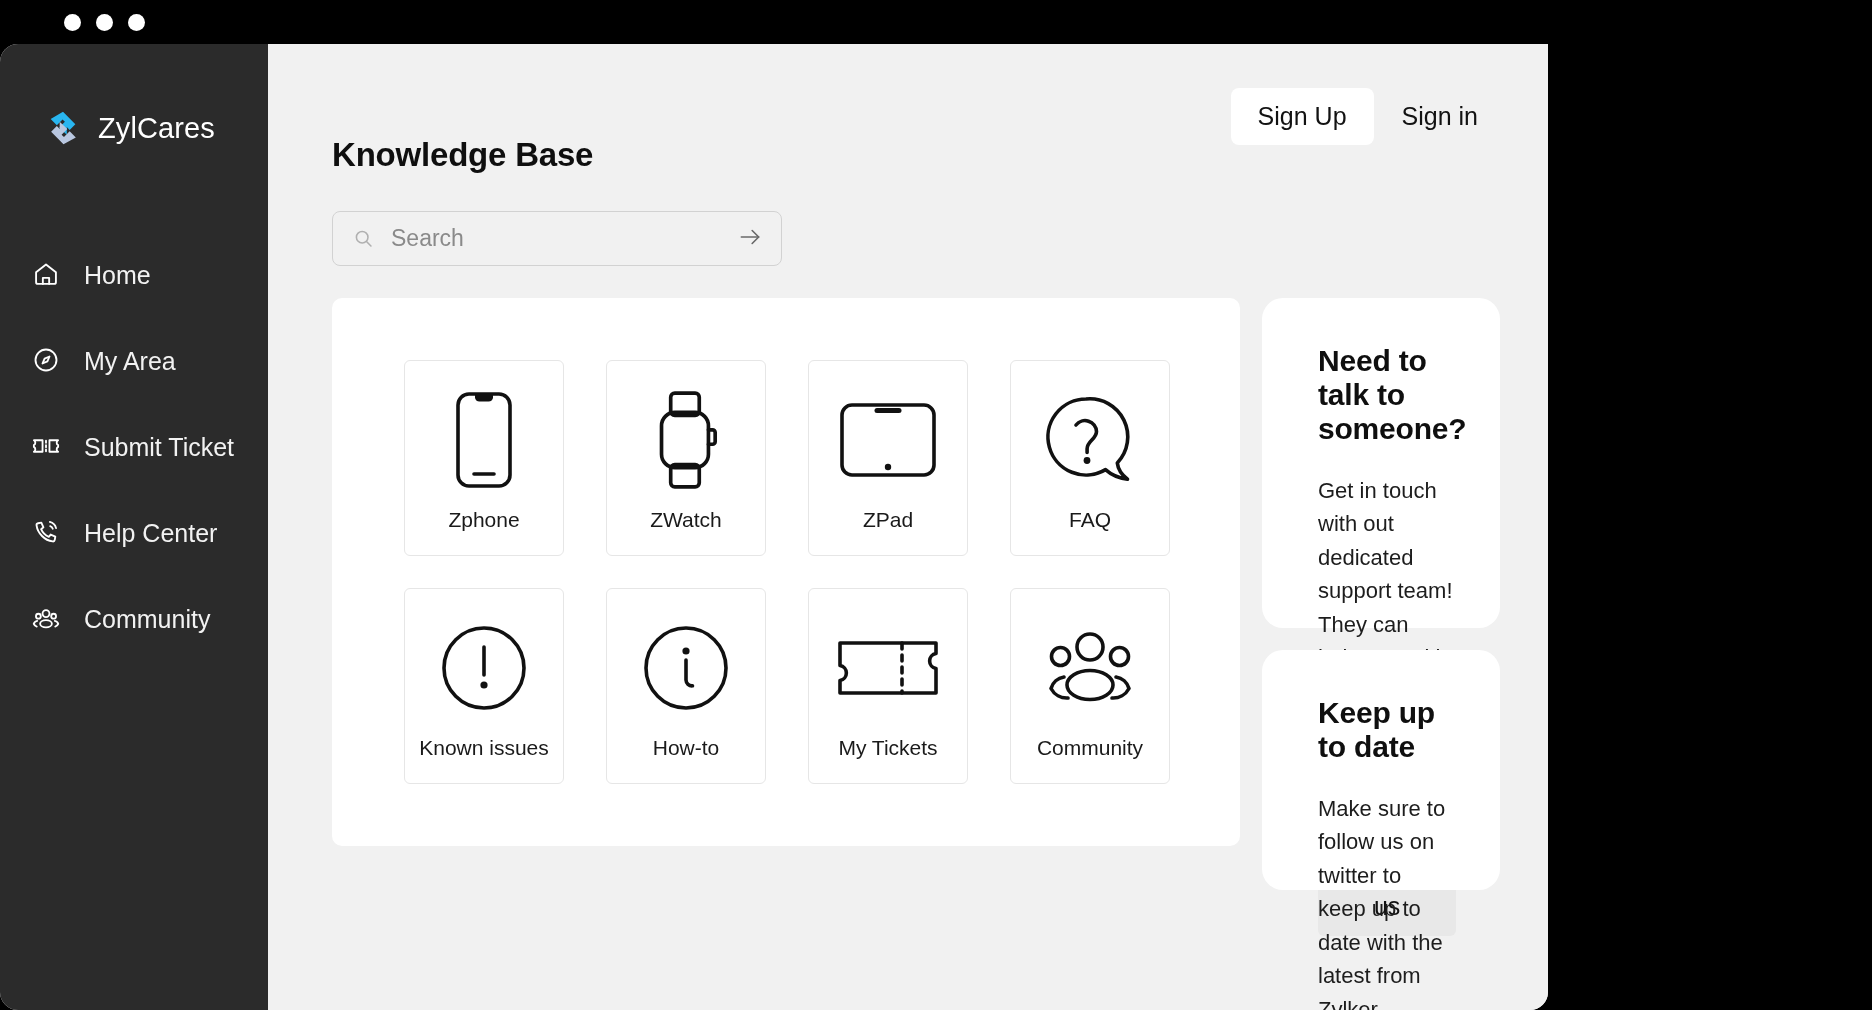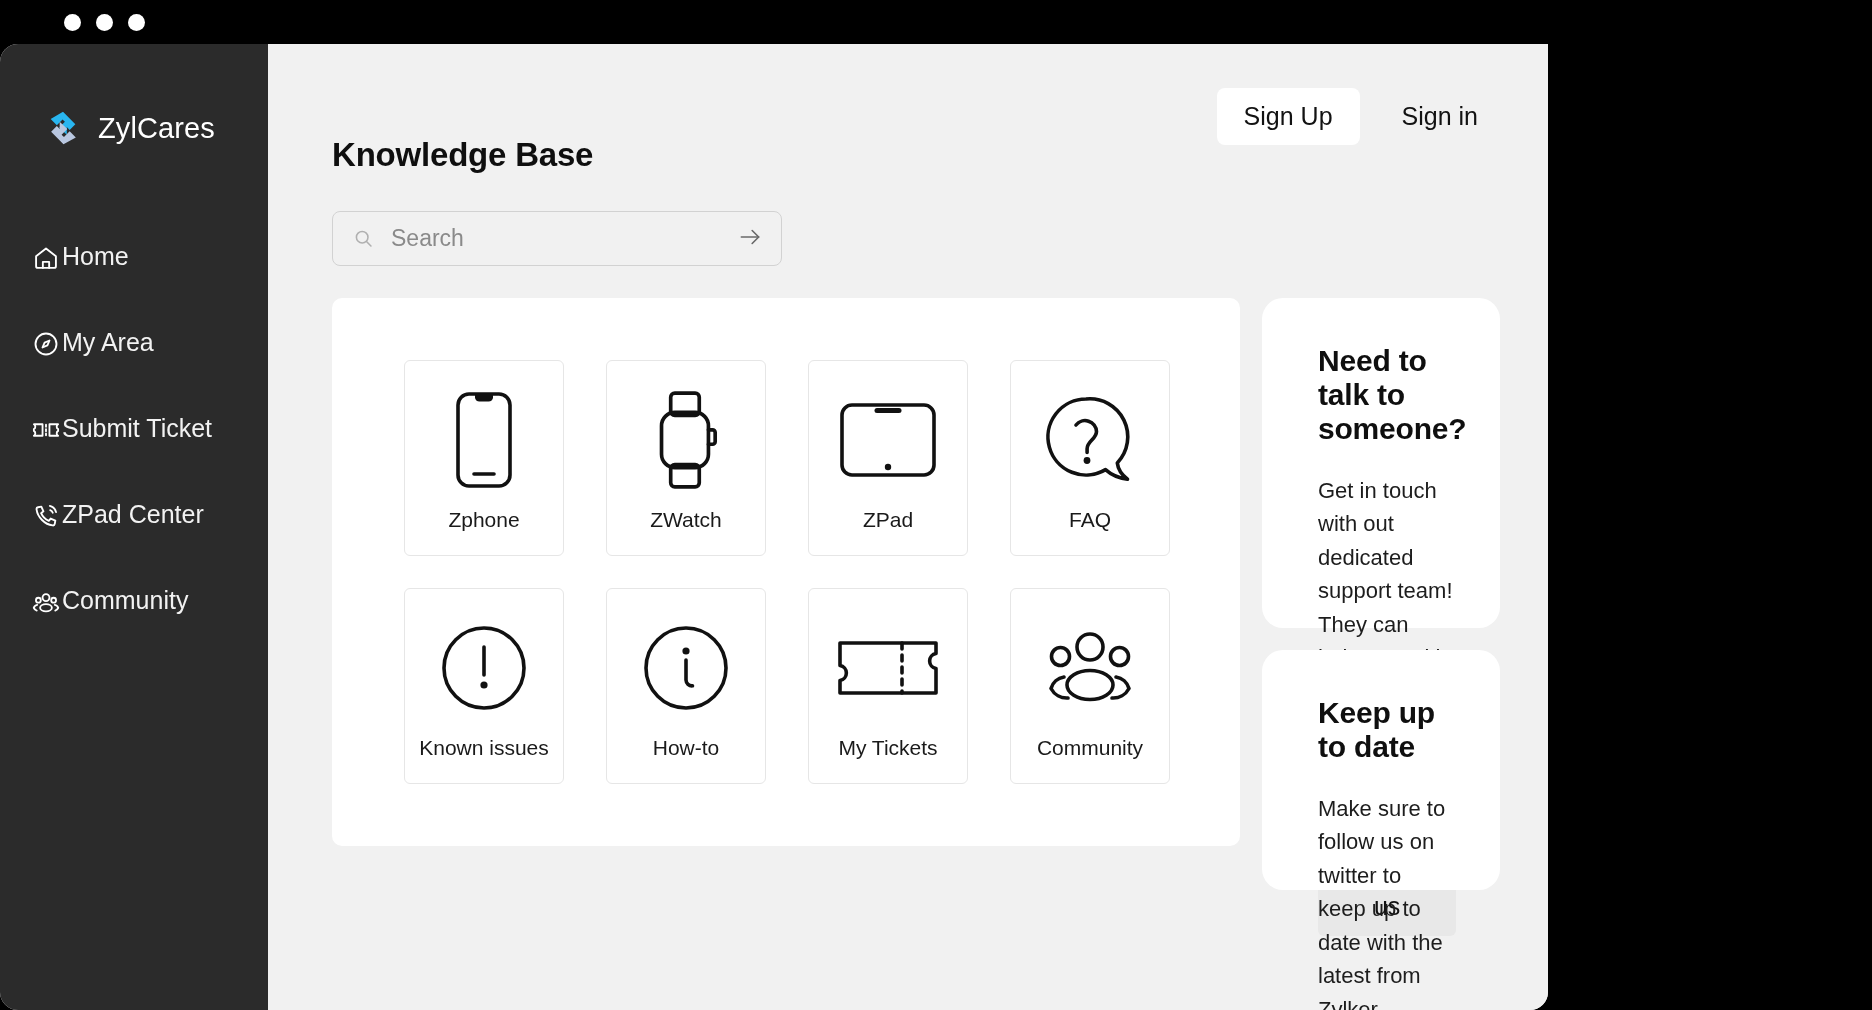--- a/index.html
+++ b/index.html
@@ -77,21 +77,22 @@
     letter-spacing: 0.1px;
   }
 
   #nav {
     margin-top: 78px;
     display: flex;
     flex-direction: column;
   }
   .nav-item {
     display: flex;
-    align-items: flex-start;
+    align-items: flex-end;
+    gap: 22px;
     height: 48px;
     margin-bottom: 38px;
     padding-left: 30px;
     cursor: pointer;
   }
   .nav-item .nav-icon {
     width: 32px;
     height: 32px;
     flex: 0 0 32px;
     display: flex;
@@ -113,21 +114,21 @@
     position: relative;
     padding: 0 48px 0 64px;
   }
 
   #topbar {
     position: absolute;
     right: 48px;
     top: 44px;
     display: flex;
     align-items: center;
-    gap: 20px;
+    gap: 6px;
   }
   #signup-btn {
     background: #ffffff;
     border: none;
     border-radius: 8px;
     padding: 14px 27px;
     font-size: 25px;
     font-family: "Liberation Sans", sans-serif;
     color: #121212;
     cursor: pointer;
@@ -334,21 +335,21 @@
         </div>
 
         <div class="nav-item">
           <span class="nav-icon">
             <svg width="28" height="28" viewBox="0 0 24 24" fill="none" stroke="currentColor" stroke-width="1.6" stroke-linecap="round" stroke-linejoin="round">
               <path d="M5.2 4.5 L8 4 l1.8 4 -2 1.6 a12.5 12.5 0 0 0 6.6 6.6 L16 14.2 l4 1.8 -0.5 2.8 a1.6 1.6 0 0 1 -1.8 1.3 C10.9 19.2 4.8 13.1 3.9 6.3 a1.6 1.6 0 0 1 1.3 -1.8 Z"></path>
               <path d="M15.3 3.4 a7.2 7.2 0 0 1 5.3 5.3"></path>
               <path d="M15.6 7 a3.6 3.6 0 0 1 2.2 2.2"></path>
             </svg>
           </span>
-          <span class="nav-label">ZPad Center</span>
+          <span class="nav-label">Help Center</span>
         </div>
 
         <div class="nav-item">
           <span class="nav-icon">
             <svg width="30" height="30" viewBox="0 0 26 24" fill="none" stroke="currentColor" stroke-width="1.6" stroke-linecap="round" stroke-linejoin="round">
               <circle cx="13" cy="8.2" r="3"></circle>
               <circle cx="6.4" cy="10.4" r="2.1"></circle>
               <circle cx="19.6" cy="10.4" r="2.1"></circle>
               <ellipse cx="13" cy="17" rx="5.1" ry="3.1"></ellipse>
               <path d="M5 19.4 a3.9 3.9 0 0 1 -2.6 -2.3 a3.7 3.7 0 0 1 3 -2.6"></path>

